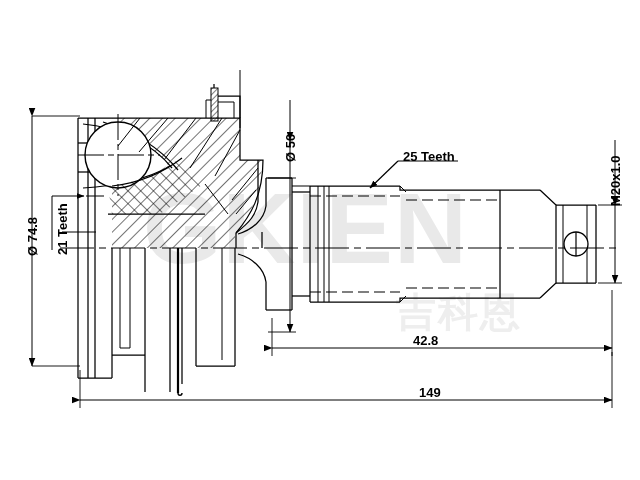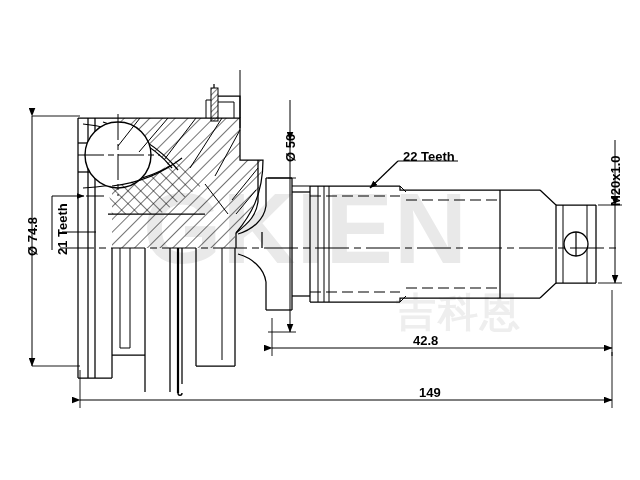--- a/index.html
+++ b/index.html
@@ -201,21 +201,21 @@
 
     </g>
   </svg>
 
   <div class="lbl rot" style="left:26px;top:256px;">Ø 74.8</div>
 
   <div class="lbl rot" style="left:56px;top:255px;">21 Teeth</div>
 
   <div class="lbl rot" style="left:284px;top:162px;">Ø 50</div>
 
-  <div class="lbl" style="left:403px;top:150px;">22 Teeth</div>
+  <div class="lbl" style="left:403px;top:150px;">25 Teeth</div>
 
   <div class="lbl rot" style="left:609px;top:206px;">M20x1.0</div>
 
   <div class="lbl" style="left:413px;top:334px;">42.8</div>
 
   <div class="lbl" style="left:419px;top:386px;text-align:center;">149</div>
 
 </div>
 
 </body></html>

